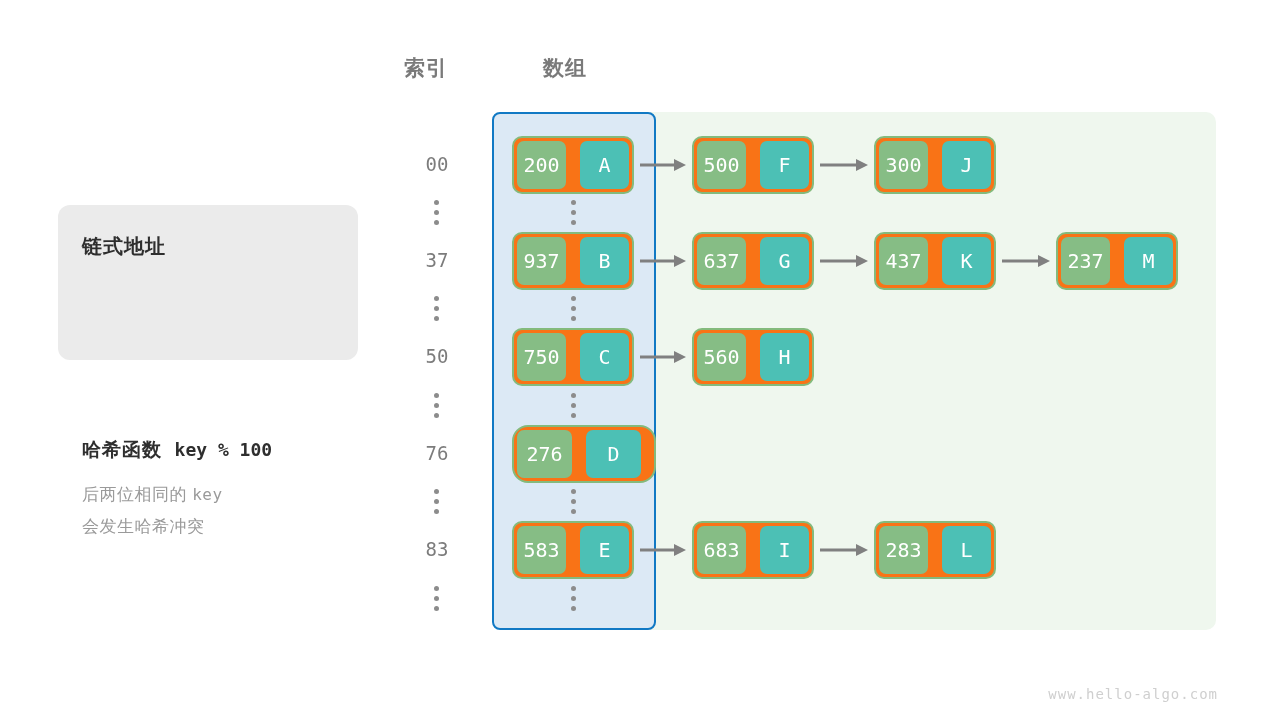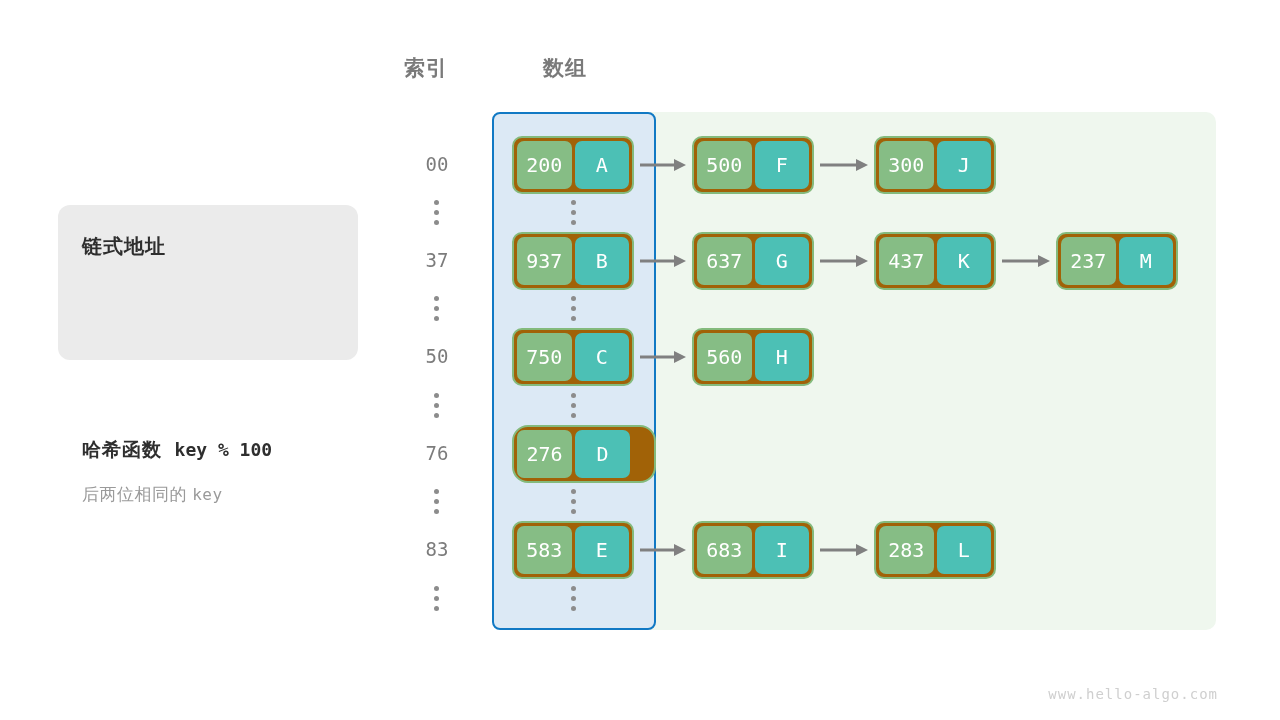--- a/index.html
+++ b/index.html
@@ -145,25 +145,25 @@
   .vdots.idx { left: 434px; }
   .vdots.arr { left: 571px; }
 
   
   .node {
     position: absolute;
     height: 58px;
     box-sizing: border-box;
     border: 2px solid #84ba7c;
     border-radius: 10px;
-    background: #a16207;
+    background: #f97316;
     display: flex;
     align-items: center;
     padding: 3px;
-    gap: 3px;
+    gap: 14px;
   }
   .cell {
     height: 100%;
     box-sizing: border-box;
     border-radius: 7px;
     display: flex;
     align-items: center;
     justify-content: center;
     color: #ffffff;
     font-family: "DejaVu Sans Mono", monospace;
@@ -197,20 +197,21 @@
 
   <div class="header" id="hdr-index">索引</div>
   <div class="header" id="hdr-array">数组</div>
 
   <div class="info-card"></div>
   <div class="info-title">链式地址</div>
 
   <div class="note-title"><span>哈希函数</span>&nbsp;&nbsp;<span class="mono">key % 100</span></div>
   <div class="note-body">
     <div><span>后两位相同的 </span><span class="mono">key</span></div>
+    <div>会发生哈希冲突</div>
   </div>
 
   <div id="list-region"></div>
   <div id="array-region"></div>
 
   <div id="rows-layer">
       <div class="index-label" style="top: 153px;">00</div>
       <div class="node" style="left: 512px; top: 136px; width: 122px;">
         <div class="cell key">200</div>
         <div class="cell val">A</div>

